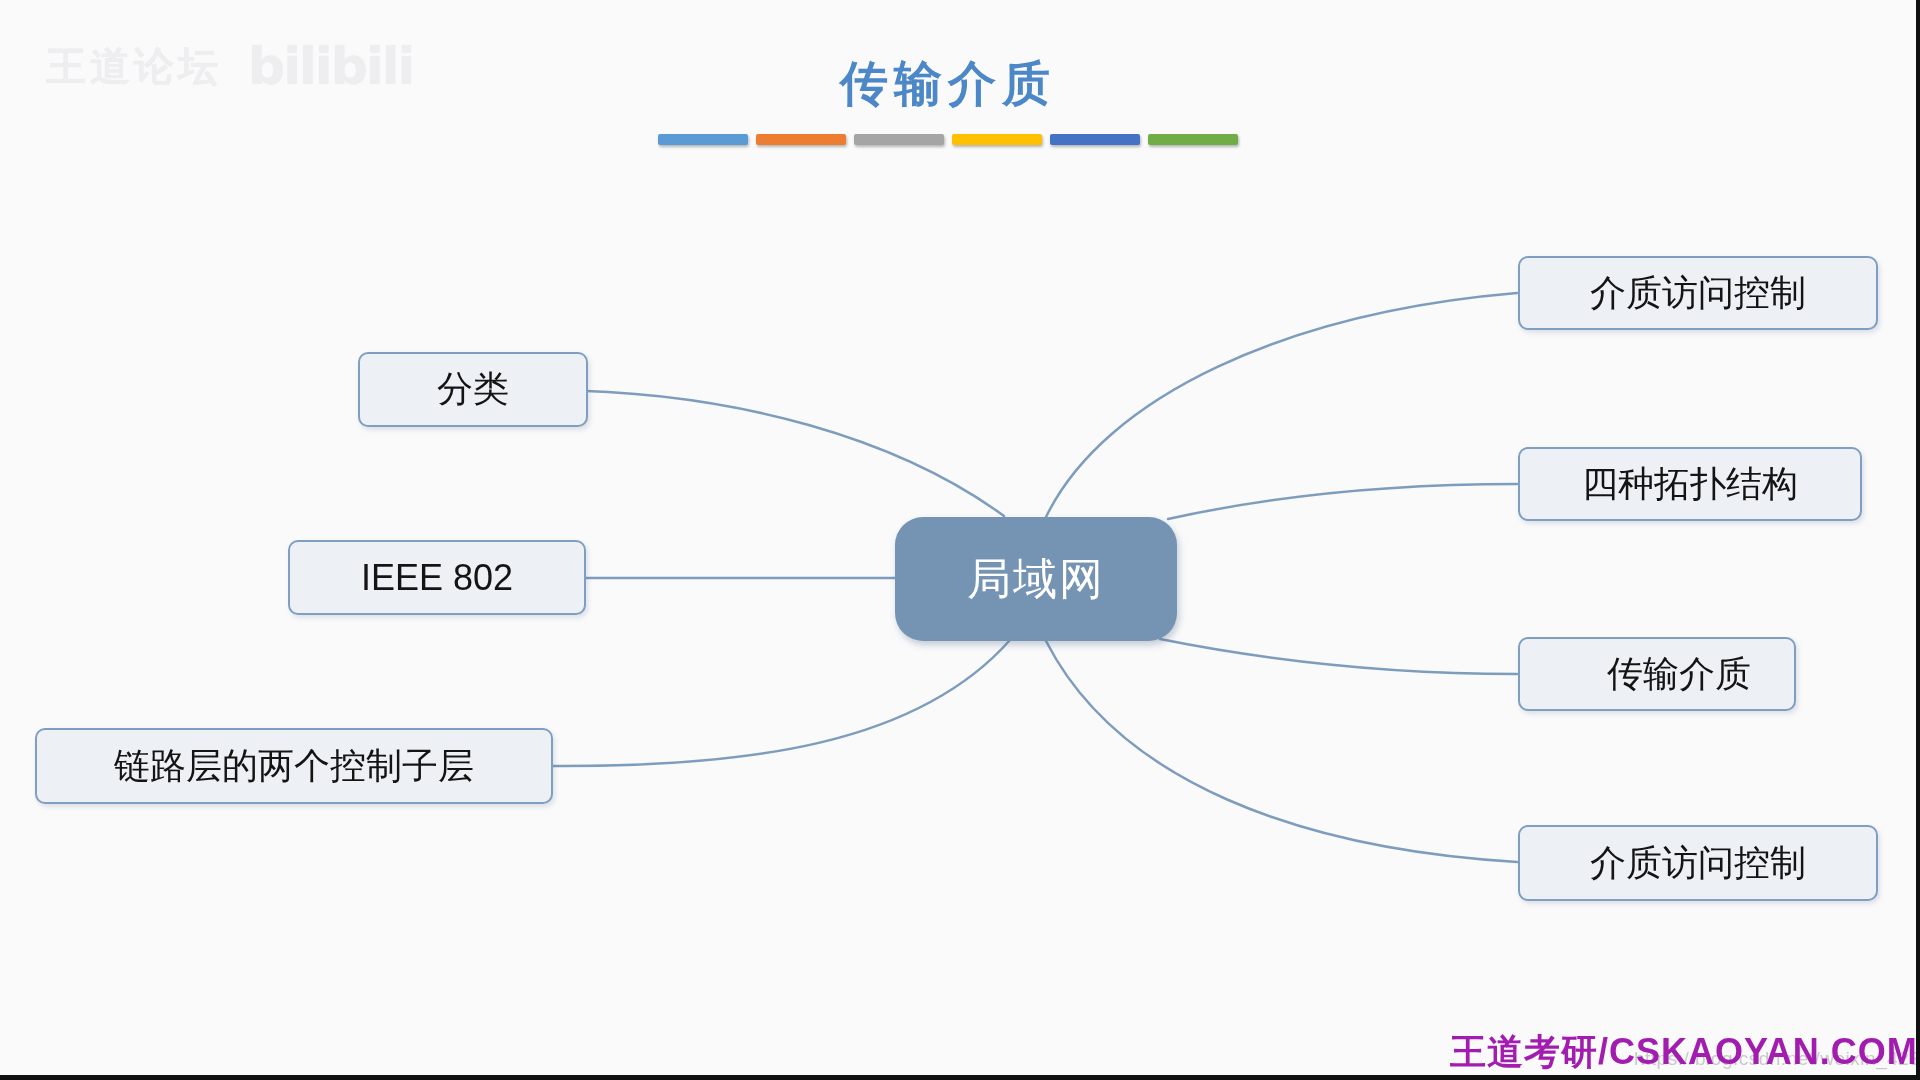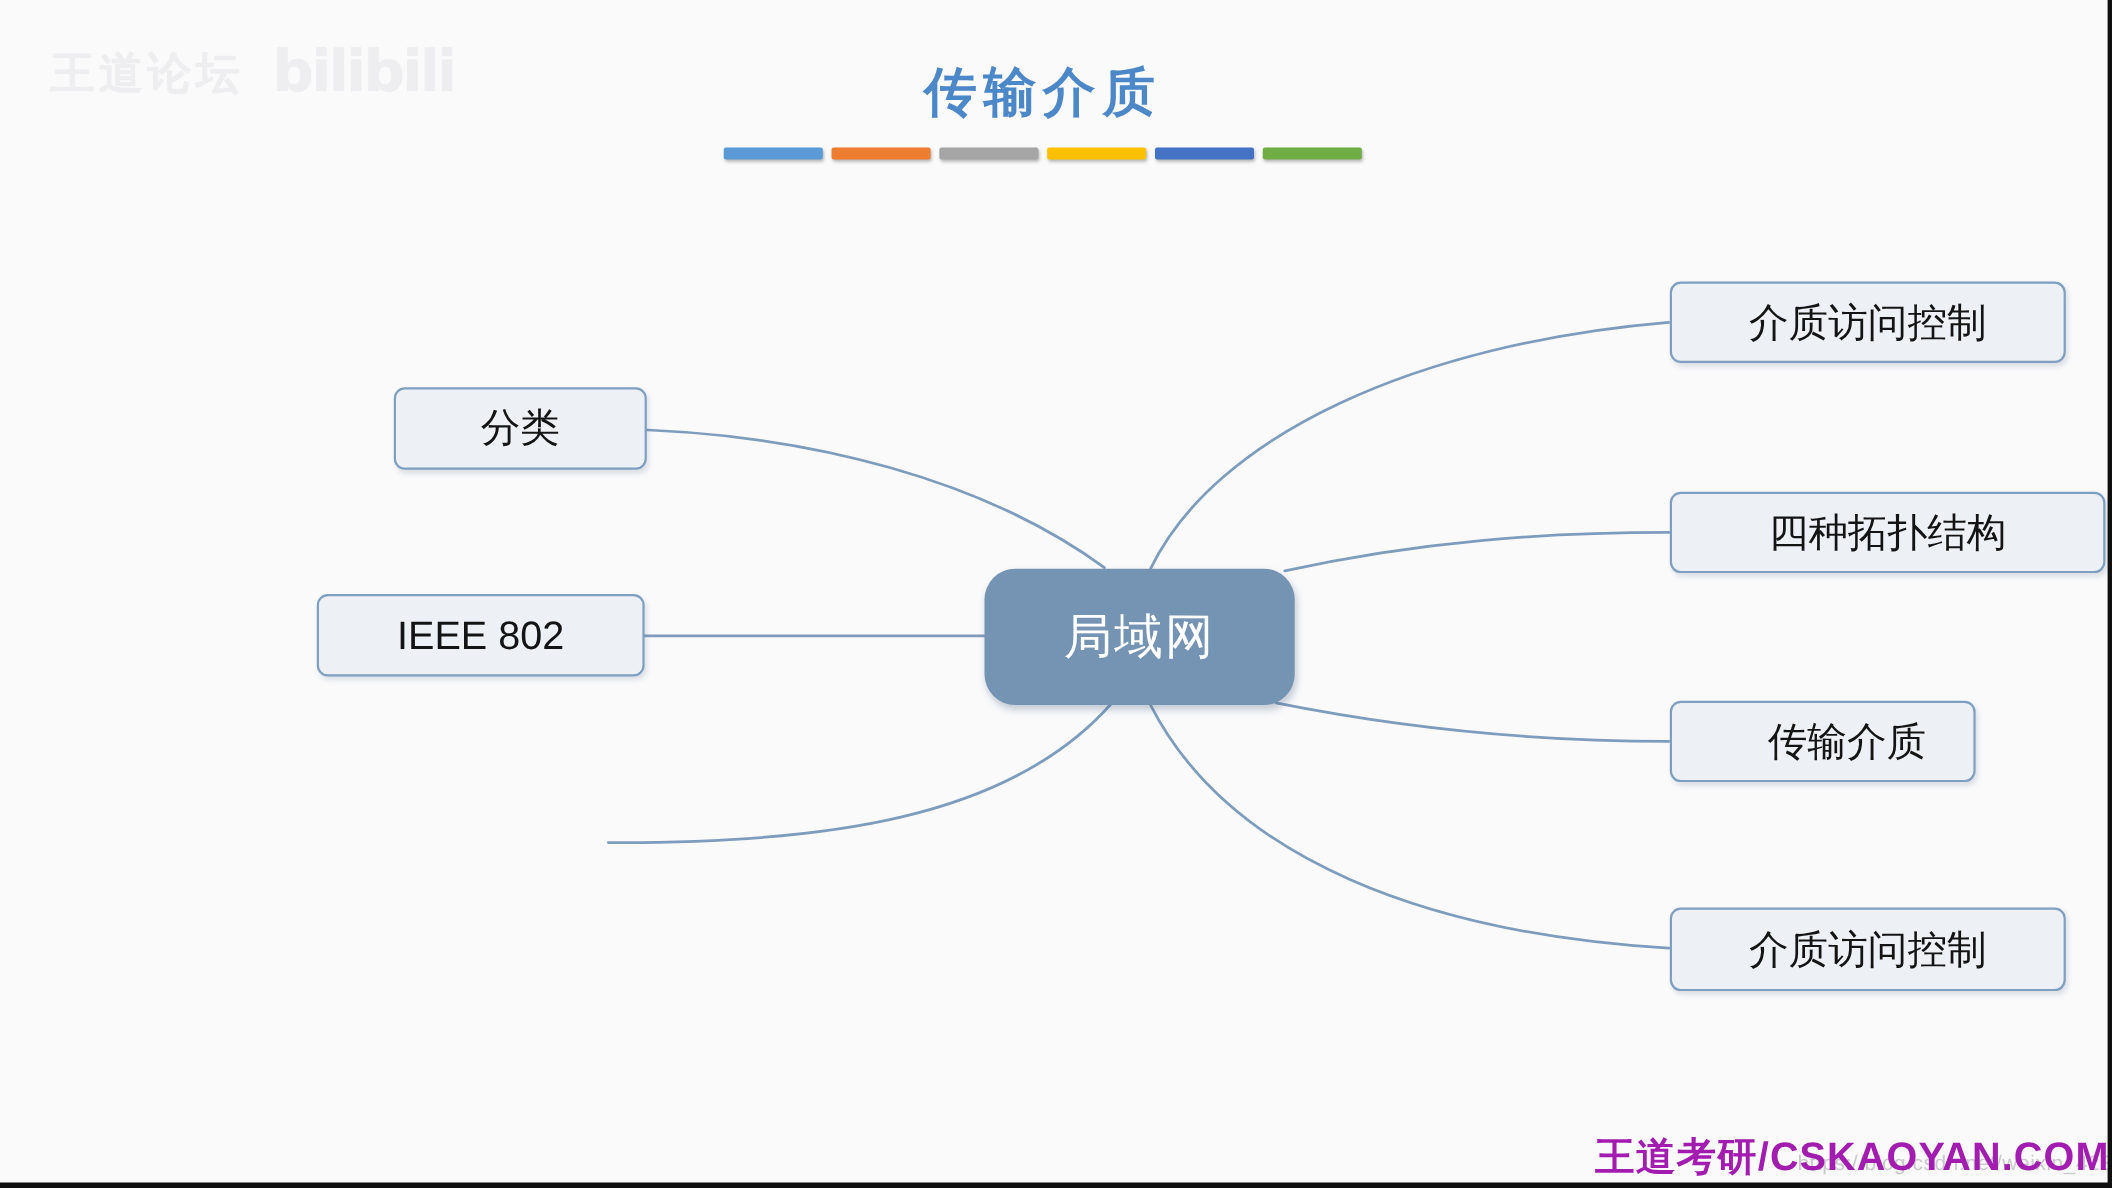--- a/index.html
+++ b/index.html
@@ -50,21 +50,21 @@
   .node.root{
     background:#7594b3;border:none;border-radius:28px;
     color:#ffffff;font-size:44px;letter-spacing:2px;
     box-shadow:2px 4px 7px rgba(70,95,125,.30);
   }
   #n-root   {left:895px; top:517px; width:282px; height:124px;}
   #n-fenlei {left:358px; top:352px; width:230px; height:75px;}
   #n-ieee   {left:288px; top:540px; width:298px; height:75px;}
   #n-lianlu {left:35px;  top:728px; width:518px; height:76px;}
   #n-tedian {left:1518px;top:256px; width:360px; height:74px;}
-  #n-tuopu  {left:1518px;top:447px; width:396px; height:74px;}
+  #n-tuopu  {left:1518px;top:447px; width:344px; height:74px;}
   #n-jiezhi {left:1518px;top:637px; width:278px; height:74px;padding-left:44px;}
   #n-fangwen{left:1518px;top:825px; width:360px; height:76px;}
   
   .brand{
     position:absolute;left:1450px;top:1028px;
     font-size:36px;font-weight:700;color:#a21caf;
     letter-spacing:1px;white-space:nowrap;text-align:center;
   }
   .csdn{
     position:absolute;left:1634px;top:1048px;
@@ -104,20 +104,21 @@
     <path d="M 1046 517 C 1105 395, 1290 312, 1517 293"></path>
     <path d="M 1168 519 C 1290 492, 1405 484, 1517 484"></path>
     <path d="M 1160 639 C 1290 665, 1405 674, 1517 674"></path>
     <path d="M 1046 641 C 1118 782, 1300 849, 1517 862"></path>
   </svg>
 
   <div class="node root" id="n-root">局域网</div>
 
   <div class="node" id="n-fenlei">分类</div>
   <div class="node" id="n-ieee">IEEE 802</div>
+  <div class="node" id="n-lianlu">链路层的两个控制子层</div>
 
   <div class="node" id="n-tedian">介质访问控制</div>
   <div class="node" id="n-tuopu">四种拓扑结构</div>
   <div class="node" id="n-jiezhi">传输介质</div>
   <div class="node" id="n-fangwen">介质访问控制</div>
 
   <div class="csdn">https://blog.csdn.net/weixin_42351470</div>
   <div class="brand">王道考研/CSKAOYAN.COM</div>
 
   <div class="edge-bottom"></div>

